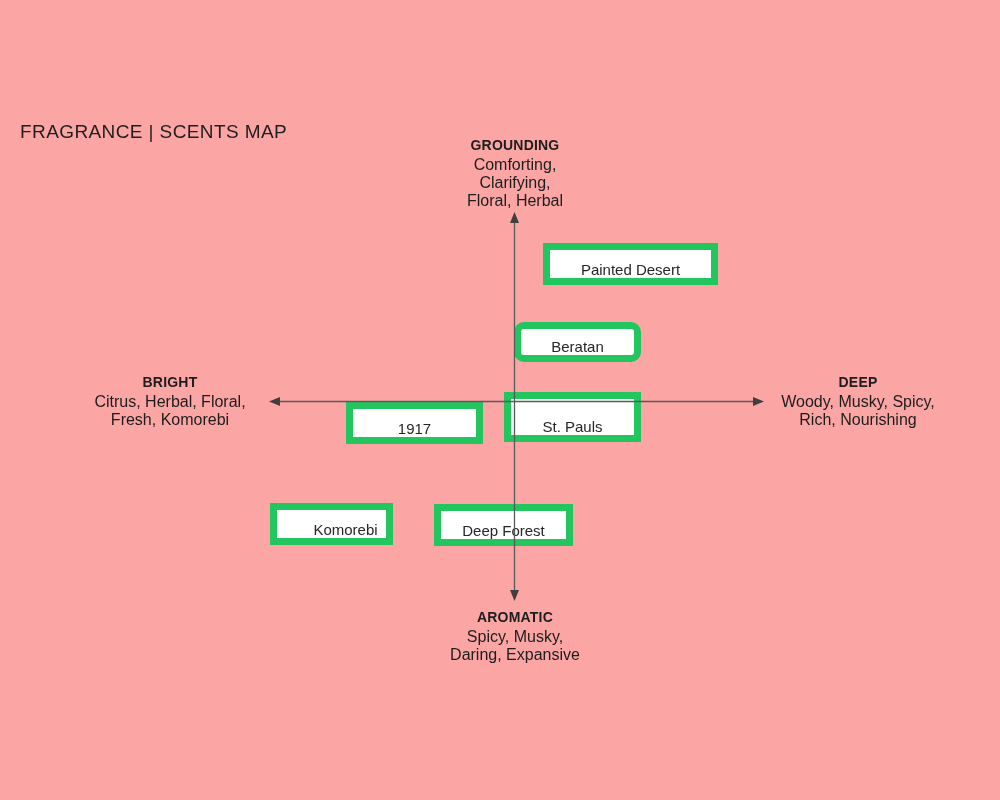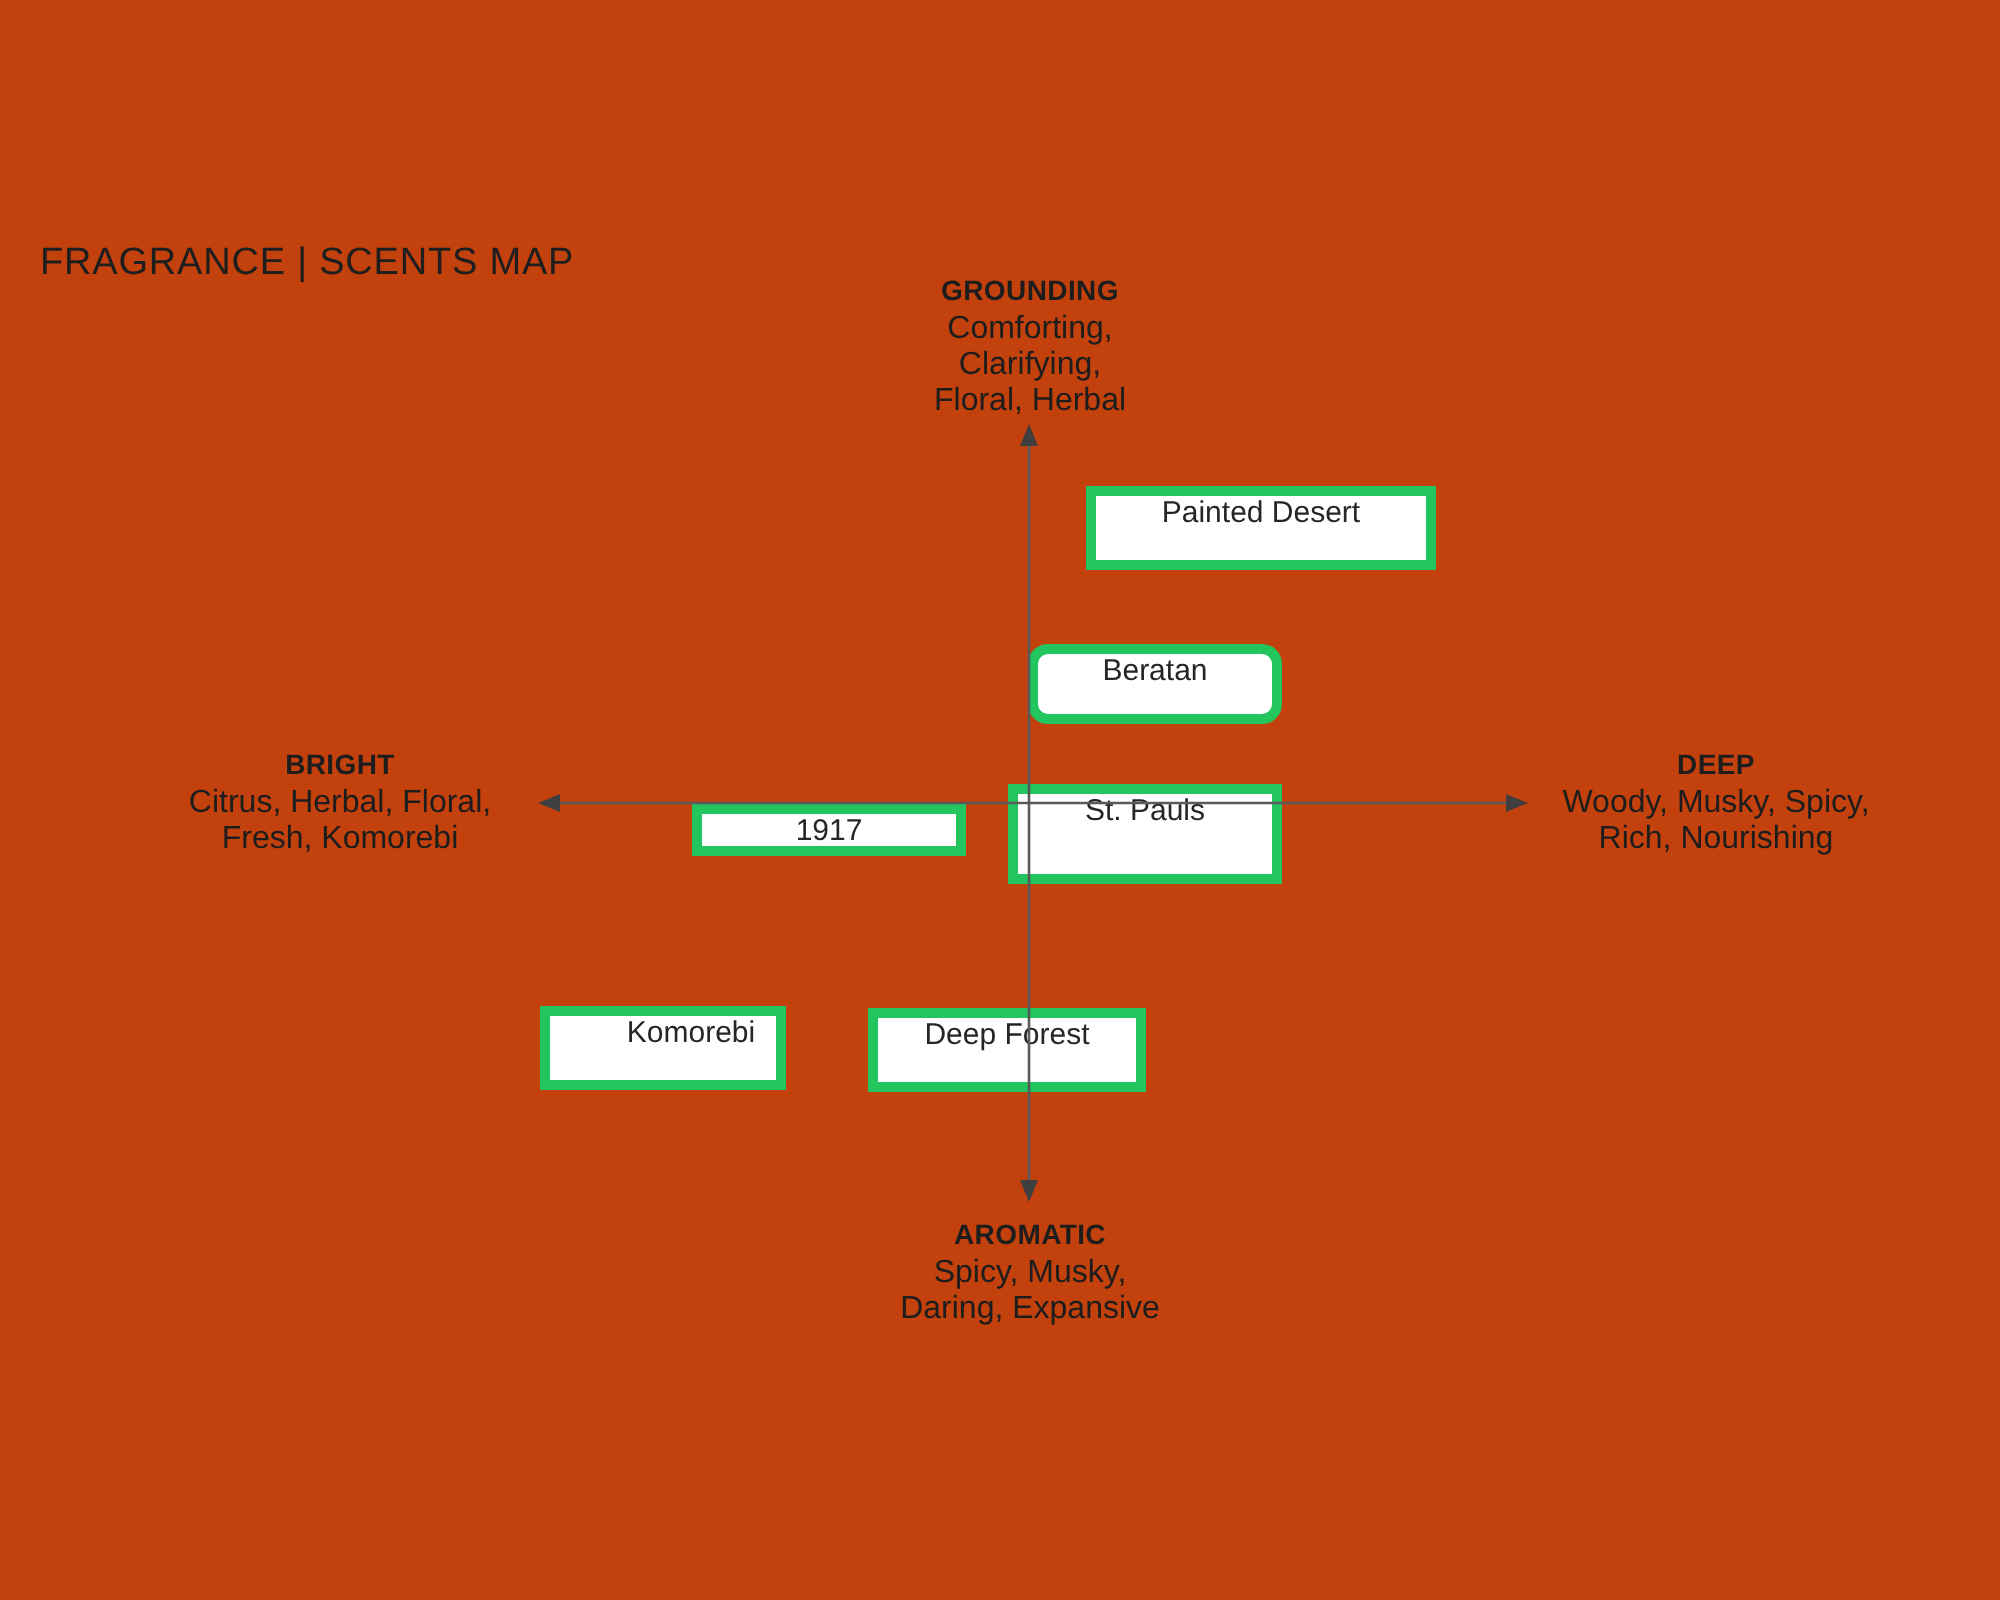--- a/index.html
+++ b/index.html
@@ -1,38 +1,38 @@
 <!DOCTYPE html>
 <html><head>
 <meta charset="utf-8">
 <style>
   html,body{margin:0;padding:0;background:#ffffff;}
   .stage{
-    position:relative;width:1000px;height:800px;background:#c2410c;
+    position:relative;width:1000px;height:800px;background:#fca5a5;
     font-family:"Liberation Sans",sans-serif;color:#1d1d1d;overflow:hidden;
   }
   .title{
     position:absolute;left:20px;top:121px;font-size:19px;font-weight:400;
     letter-spacing:.4px;color:#1e1e1e;white-space:nowrap;
   }
   .axis-label{position:absolute;text-align:center;color:#1d1d1d;}
   .axis-name{font-weight:bold;font-size:14px;letter-spacing:.2px;margin-bottom:3px;}
   .axis-desc{font-size:16px;line-height:18px;}
   .al-top{left:405px;top:137px;width:220px;}
   .al-bottom{left:405px;top:609px;width:220px;}
   .al-left{left:75px;top:374px;width:190px;}
   .al-right{left:763px;top:374px;width:190px;}
   .pbox{
-    position:absolute;background:#ffffff;border:5px solid #22c55e;
-    display:flex;align-items:flex-start;justify-content:center;
+    position:absolute;background:#ffffff;border:7px solid #22c55e;
+    display:flex;align-items:flex-end;justify-content:center;
     font-size:15px;color:#262626;z-index:2;box-sizing:border-box;white-space:nowrap;
   }
   .b-painted{left:543px;top:243px;width:175px;height:42px;}
   .b-beratan{left:514px;top:322px;width:127px;height:40px;border-radius:10px;}
-  .b-1917{left:346px;top:402px;width:137px;height:26px;}
+  .b-1917{left:346px;top:402px;width:137px;height:42px;}
   .b-stpauls{left:504px;top:392px;width:137px;height:50px;}
   .b-deepforest{left:434px;top:464px;width:139px;height:42px;margin-top:40px;}
   .b-komorebi{left:270px;top:503px;width:123px;height:42px;padding-left:28px;}
   .axes-svg{position:absolute;left:0;top:0;z-index:5;pointer-events:none;}
 </style>
 </head>
 <body>
 
 <div class="stage">
 

